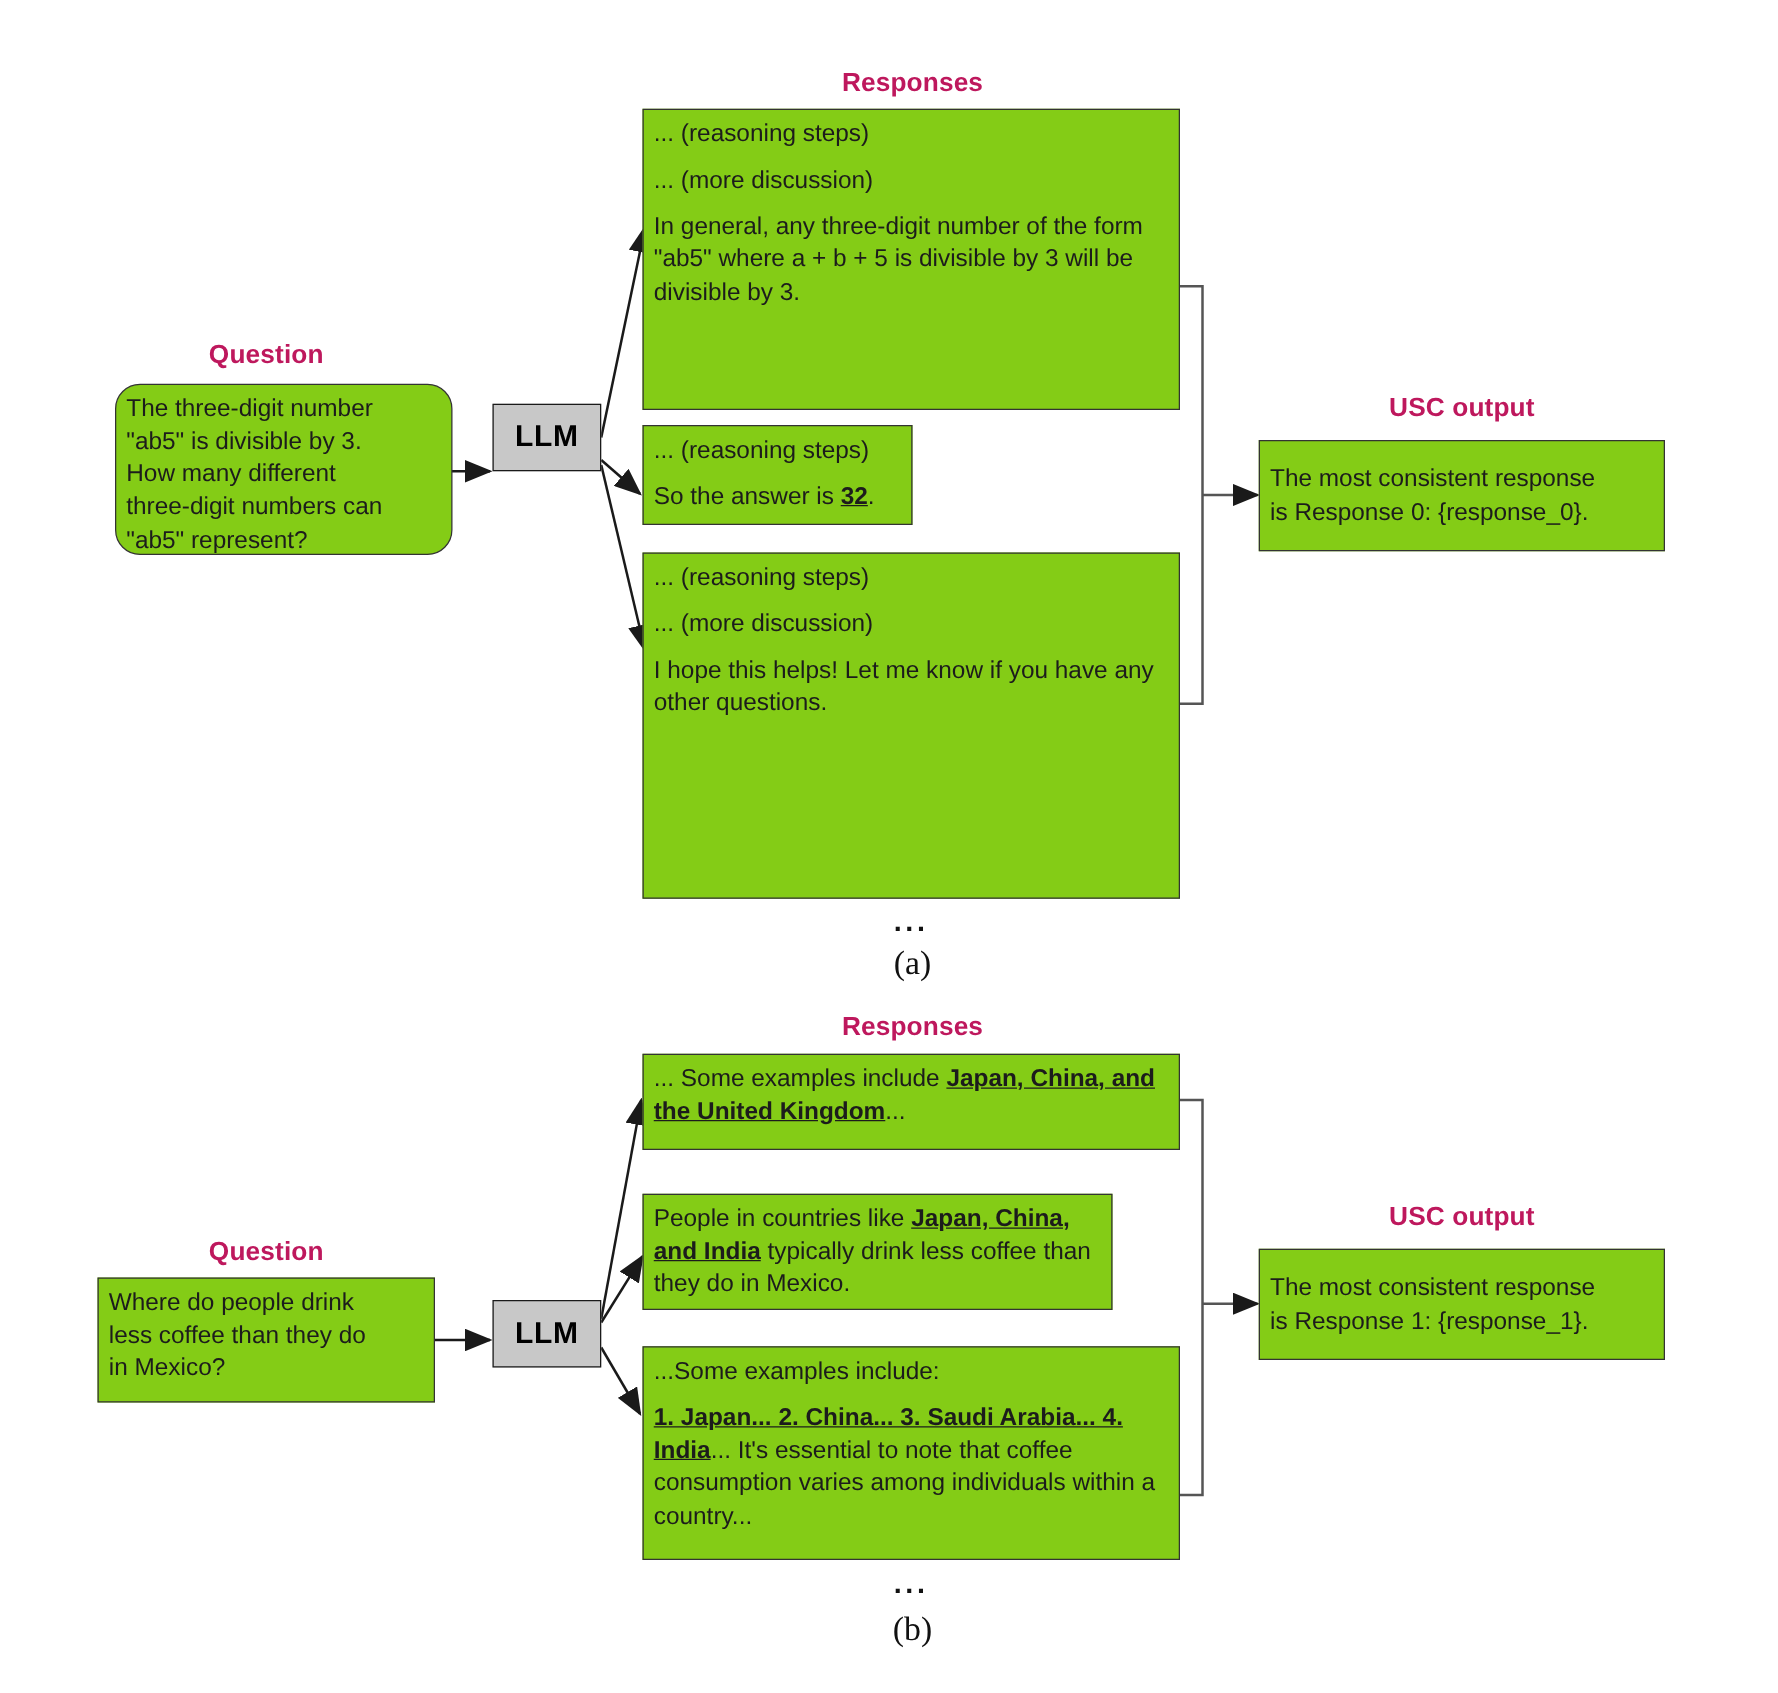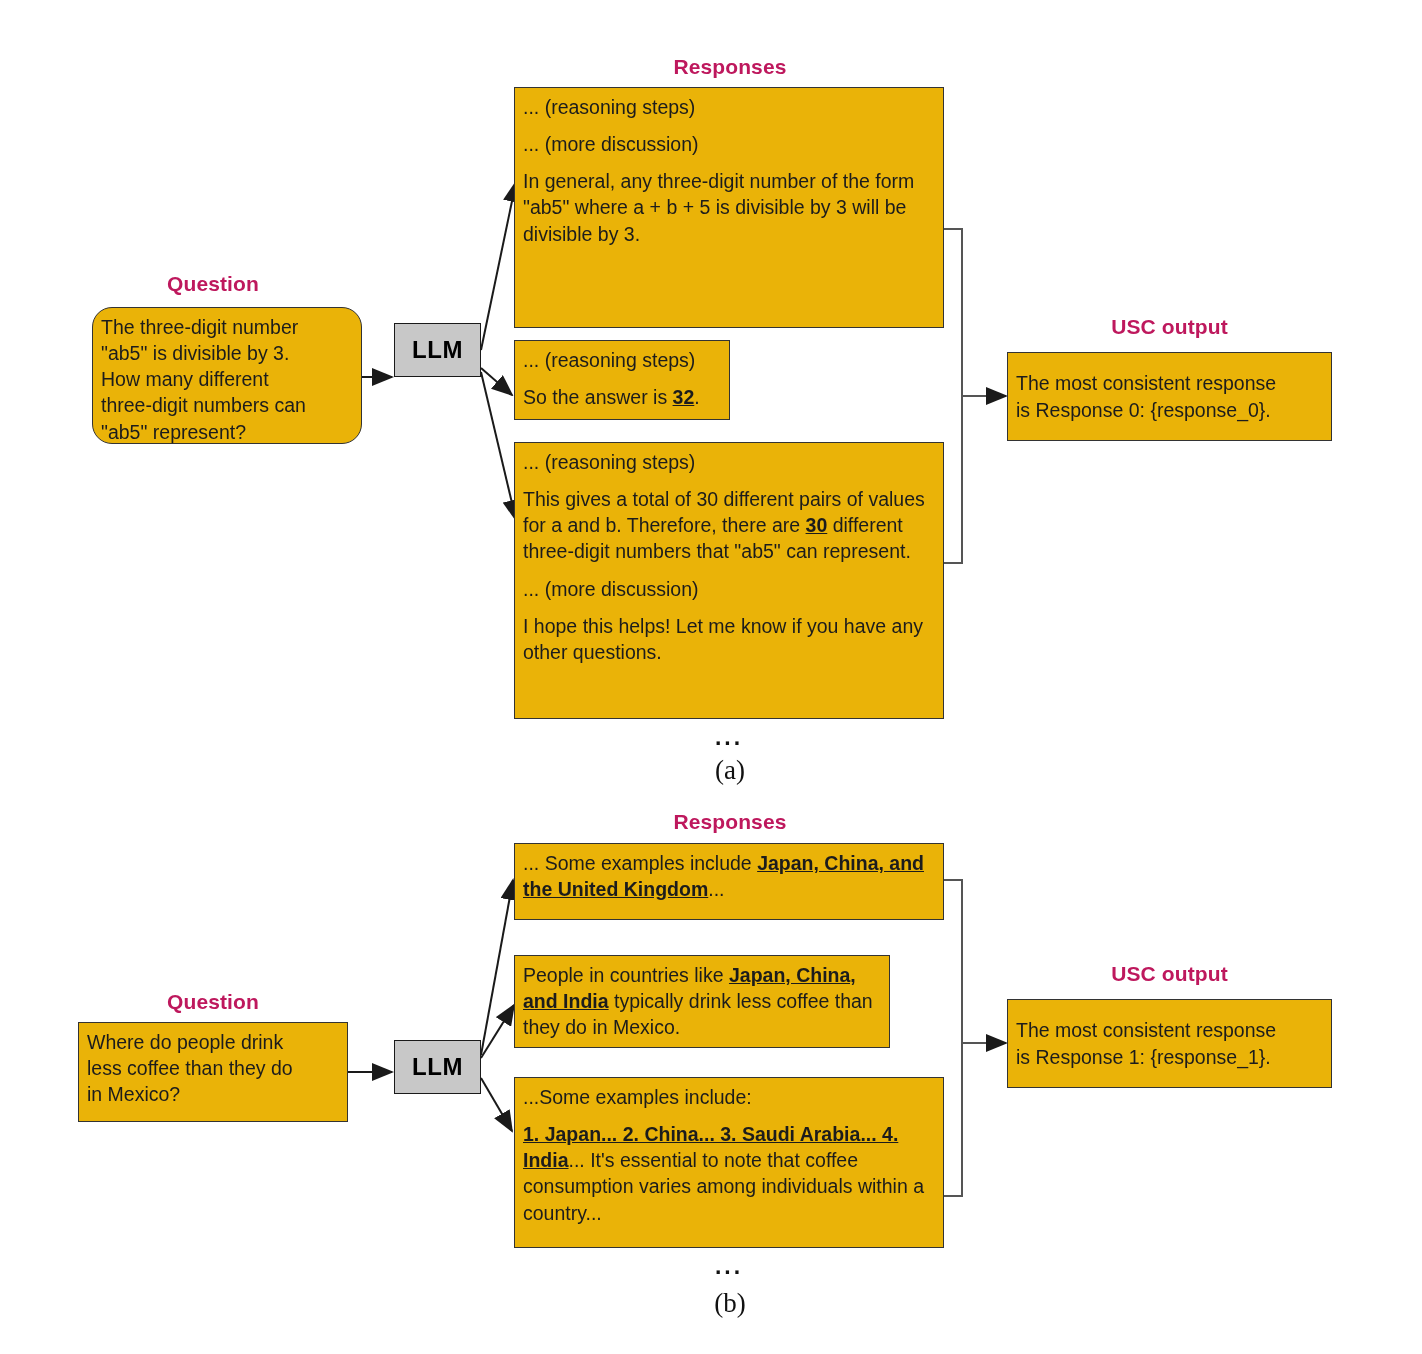--- a/index.html
+++ b/index.html
@@ -23,21 +23,21 @@
     font-size: 21px;
     color: #be185d;
     text-align: center;
     letter-spacing: 0.1px;
     white-space: nowrap;
   }
 
   .box {
     box-sizing: border-box;
     border: 1.6px solid #333;
-    background: #eab308;
+    background: #84cc16;
     font-size: 19.5px;
     line-height: 1.34;
     color: #1c1c1c;
     padding: 6px 7px 6px 8px;
   }
   .box p { margin: 0 0 11px 0; }
   .box p:last-child { margin-bottom: 0; }
   .box .u { font-weight: bold; text-decoration: underline; }
 
   .llm-box {
@@ -136,21 +136,20 @@
     <p><span>In general, any three-digit number of the form "ab5" where a + b + 5 is divisible by 3 will be divisible by 3.</span></p>
   </div>
 
   <div class="abs box" style="left:514px; top:340px; width:216px; height:80px;">
     <p><span>... (reasoning steps)</span></p>
     <p><span>So the answer is </span><span class="u">32</span><span>.</span></p>
   </div>
 
   <div class="abs box" style="left:514px; top:442px; width:430px; height:277px;">
     <p><span>... (reasoning steps)</span></p>
-    <p><span>This gives a total of 30 different pairs of values for a and b. Therefore, there are </span><span class="u">30</span><span> different three-digit numbers that "ab5" can represent.</span></p>
     <p><span>... (more discussion)</span></p>
     <p><span>I hope this helps! Let me know if you have any other questions.</span></p>
   </div>
 
   <div class="abs dots" style="left:514px; top:726px; width:430px; text-align:center;">...</div>
 
   <div class="abs box" style="left:1007px; top:352px; width:325px; height:89px; display:flex; flex-direction:column; justify-content:center;">
     <div>The most consistent response</div>
     <div>is Response 0: {response_0}.</div>
   </div>

